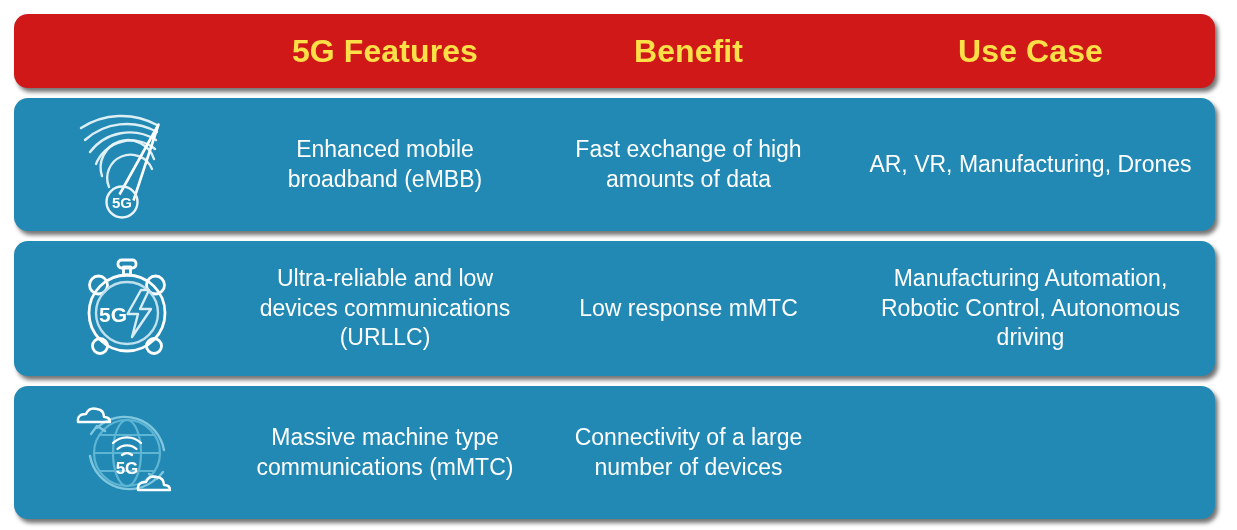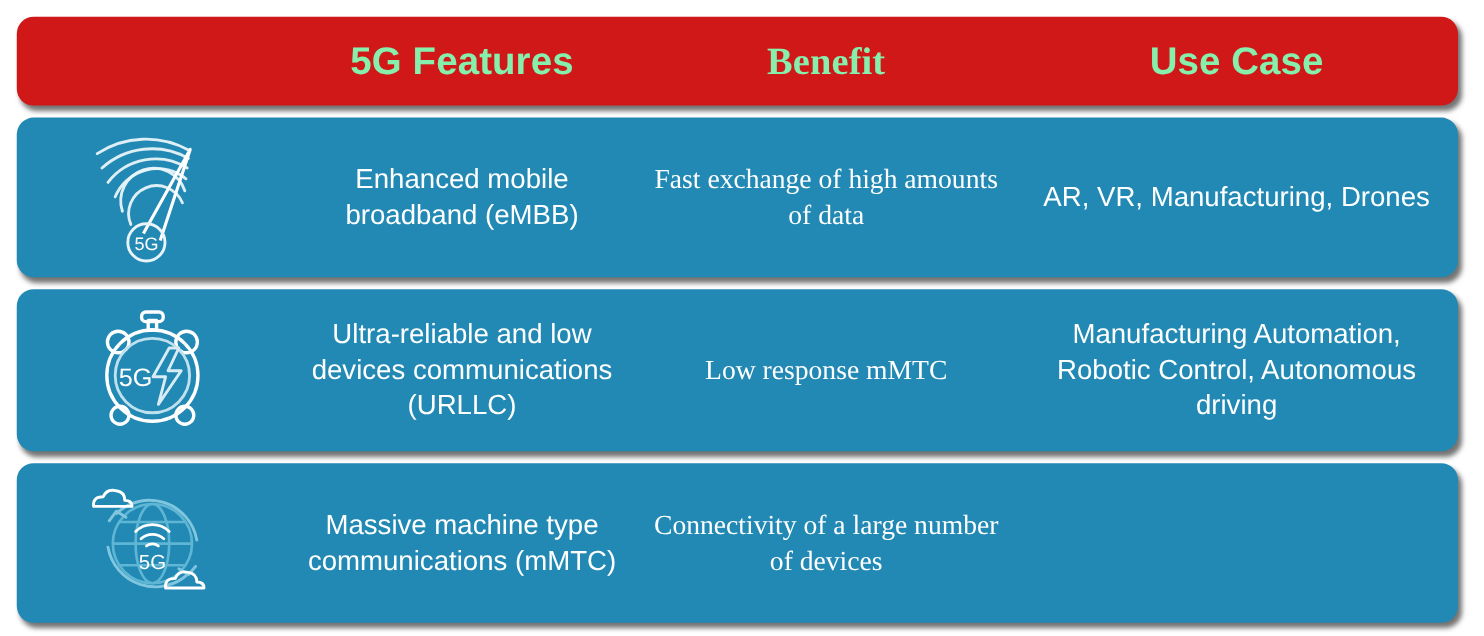--- a/index.html
+++ b/index.html
@@ -32,21 +32,21 @@
 
   
   .header-band {
     background: #d01819;
     height: 74px;
     display: flex;
     align-items: center;
     margin-bottom: 10px;
   }
   .header-cell {
-    color: #86efac;
+    color: #fde047;
     font-size: 32px;
     font-weight: bold;
     text-align: center;
     letter-spacing: 0.1px;
     line-height: 1;
     white-space: nowrap;
   }
 
   
   .row-band {
@@ -55,36 +55,37 @@
     align-items: center;
     margin-bottom: 10px;
   }
   .row-1 { height: 133px; }
   .row-2 { height: 135px; }
   .row-3 { height: 133px; }
 
   
   .col-icon    { width: 225px; flex: 0 0 225px; display:flex; align-items:center; justify-content:center; }
   .col-feature { width: 292px; flex: 0 0 292px; }
-  .col-benefit { width: 315px; flex: 0 0 315px; font-family: Liberation Serif, serif; }
+  .col-benefit { width: 315px; flex: 0 0 315px; }
   .col-usecase { width: 369px; flex: 0 0 369px; }
 
   .cell-text {
     color: #ffffff;
     font-size: 23px;
     line-height: 1.28;
     text-align: center;
     padding: 0 6px;
     box-sizing: border-box;
   }
 
   .icon-wrap {
     width: 110px;
     height: 110px;
     display: block;
+    font-weight: bold;
   }
   .icon-wrap svg { display: block; width: 100%; height: 100%; }
 </style>
 </head>
 <body>
 
 <div id="table-root">
 
   <div class="band header-band">
     <div class="col-icon"></div>

